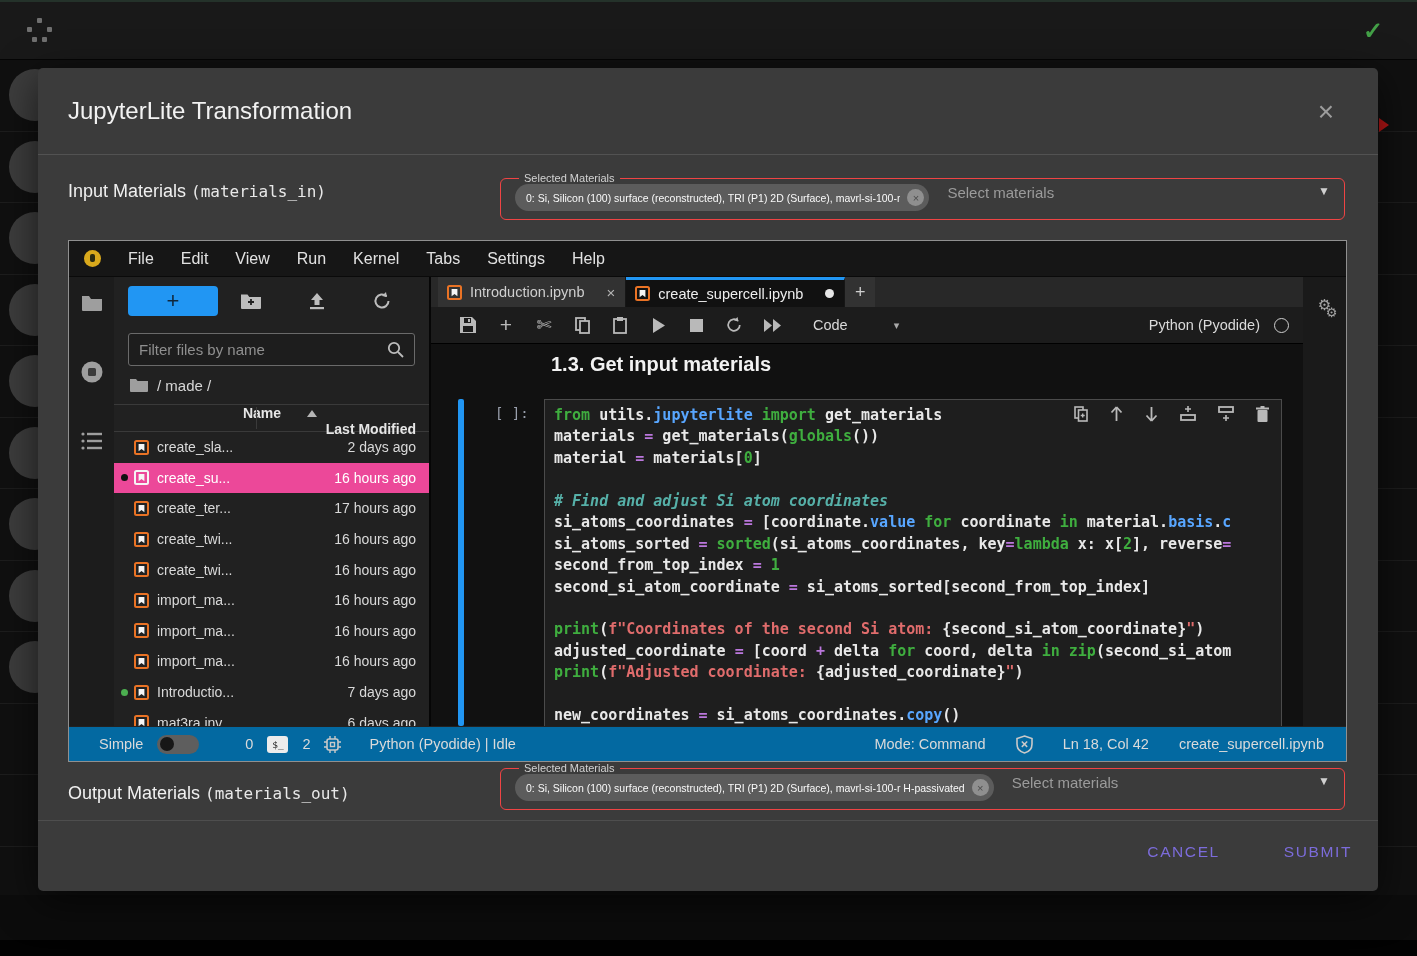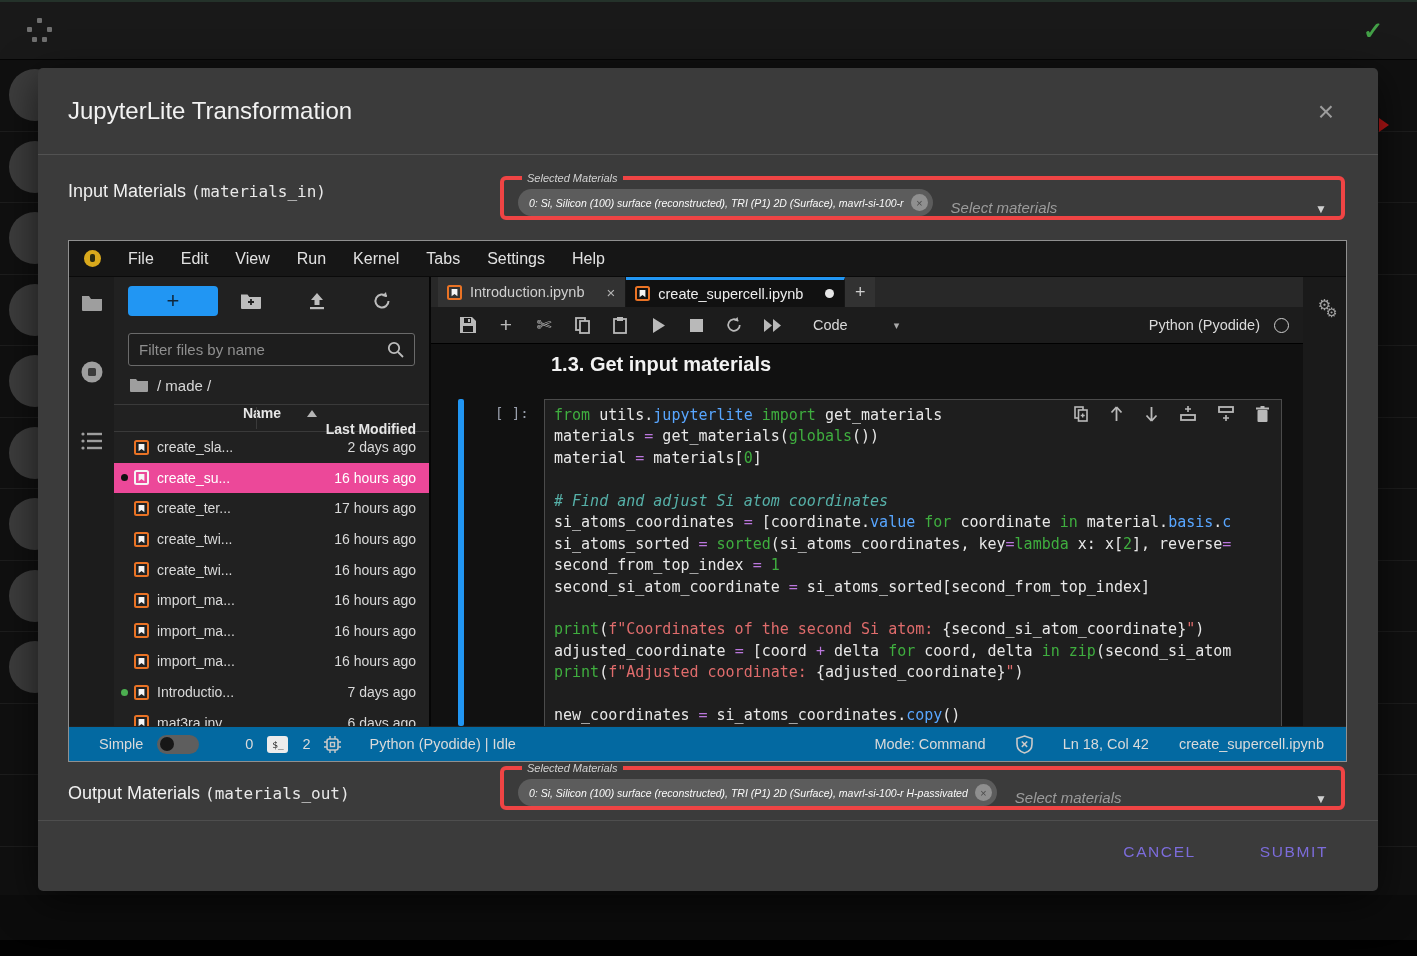--- a/index.html
+++ b/index.html
@@ -43,21 +43,21 @@
   }
   .dlg-header { height:87px; border-bottom:1px solid #525252; position:relative; display:flex; align-items:center; }
   .dlg-title { margin-left:30px; font-size:24px; color:#f2f2f2; }
   .dlg-close { position:absolute; right:44px; top:30px; font-size:28px; color:#9d9d9d; line-height:28px; cursor:pointer; }
 
   .io-label { position:absolute; left:30px; font-size:18px; color:#f0f0f0; }
   .io-label .mono { font-size:16px; color:#e8e8e8; }
 
   fieldset.materials {
     position:absolute; left:462px; width:845px; height:48px;
-    border:4px solid #ef4444; border-radius:6px; display:flex; align-items:flex-end; padding:0 14px;font-style:italic;
+    border:1px solid #ef4444; border-radius:6px; display:flex; align-items:flex-start; padding:0 14px;
   }
   fieldset.materials legend { font-size:11px; color:#d2d2d2; padding:0 5px; margin-left:4px; }
   .chip {
     background:#5c5c5c; border-radius:14px; height:27px; display:flex; align-items:center;
     padding:0 5px 0 11px; max-width:470px; white-space:nowrap;
   }
   .chip .chip-text { font-size:10.5px; color:#fafafa; overflow:hidden; text-overflow:ellipsis; }
   .chip .chip-x {
     width:17px; height:17px; border-radius:50%; background:#8f8f8f; color:#4c4c4c;
     font-size:11px; display:flex; align-items:center; justify-content:center; margin-left:7px; flex:none; cursor:pointer;
@@ -123,42 +123,42 @@
   .tb-kernel { margin-left:auto; display:flex; align-items:center; gap:14px; color:#dadada; font-size:14.5px; cursor:pointer; }
   .kernel-circle { width:15px; height:15px; border-radius:50%; border:1.5px solid #cfcfcf; }
 
   .nb-content { flex:1; position:relative; overflow:hidden; }
   .nb-h2 { position:absolute; left:120px; top:9px; font-size:20px; font-weight:bold; color:#f2f2f2; }
   .cell-bar { position:absolute; left:27px; top:55px; bottom:0; width:6px; background:#2196f3; border-radius:2px; }
   .cell-prompt { position:absolute; left:64px; top:61px; font-size:14px; color:#9aa0ad; }
   .cell-editor { position:absolute; left:113px; top:55px; width:738px; bottom:-4px;
     background:#1e1e1e; border:1px solid #4b4b4b; }
   .code { position:absolute; left:9px; top:5px; right:2px; font-size:15px; line-height:21.45px; white-space:pre; }
-  .cl { height:21.45px; overflow:hidden; }
+  .cl { height:21.45px; overflow:hidden;font-weight:bold; }
   .tk-d { color:#e8e8e8; } .tk-k { color:#3fae3f; } .tk-p { color:#58a6ff; }
   .tk-o { color:#bb77dd; } .tk-n { color:#3fae3f; } .tk-s { color:#e06c6c; }
   .tk-c { color:#56b0a8; font-style:italic; }
   .cell-actions { position:absolute; right:12px; top:6px; display:flex; gap:22px; align-items:center; }
   .cell-actions > span { cursor:pointer; display:flex; }
 
   .jl-right { width:43px; background:#1a1a1a; flex:none; display:flex; justify-content:center; padding-top:22px; }
   .gear-ic { color:#a5a5a5; font-size:15px; position:relative; cursor:pointer; line-height:12px; }
   .gear-ic b { position:absolute; left:8px; top:8px; font-size:13px; font-weight:normal; }
 
   .jl-status { height:35px; background:#0369a1; border-top:1px solid #222; display:flex; align-items:center;
     padding:0 22px 0 30px; font-size:14.5px; color:#dadada; flex:none; }
   .toggle { width:42px; height:19px; border-radius:10px; background:#5e5e5e; position:relative; margin-left:14px; cursor:pointer; }
   .toggle i { position:absolute; left:3px; top:2.5px; width:14px; height:14px; border-radius:50%; background:#171717; }
   .st-gap { width:46px; } .st-gap-s { width:14px; }
   .term-badge { background:#ececec; color:#222; border-radius:3px; width:21px; height:17px;
     font-size:9.5px; display:flex; align-items:center; justify-content:center; }
   .st-right { margin-left:auto; display:flex; align-items:center; gap:30px; }
 
   .dlg-footer-divider { position:absolute; left:0; top:752px; width:100%; height:1px; background:#4e4e4e; }
-  .dlg-footer { position:absolute; right:44px; top:765px; display:flex; gap:52px; }
+  .dlg-footer { position:absolute; right:20px; top:765px; display:flex; gap:52px; }
   .dlg-btn { background:none; border:none; color:#7c6cdb; font-size:15.5px; letter-spacing:1.6px;
     font-family:"Liberation Sans",sans-serif; cursor:pointer; padding:10px 6px; }
 
   svg { overflow:visible; }
 </style>
 </head>
 <body>
 
 <div class="topbar">
   <div class="app-logo">

